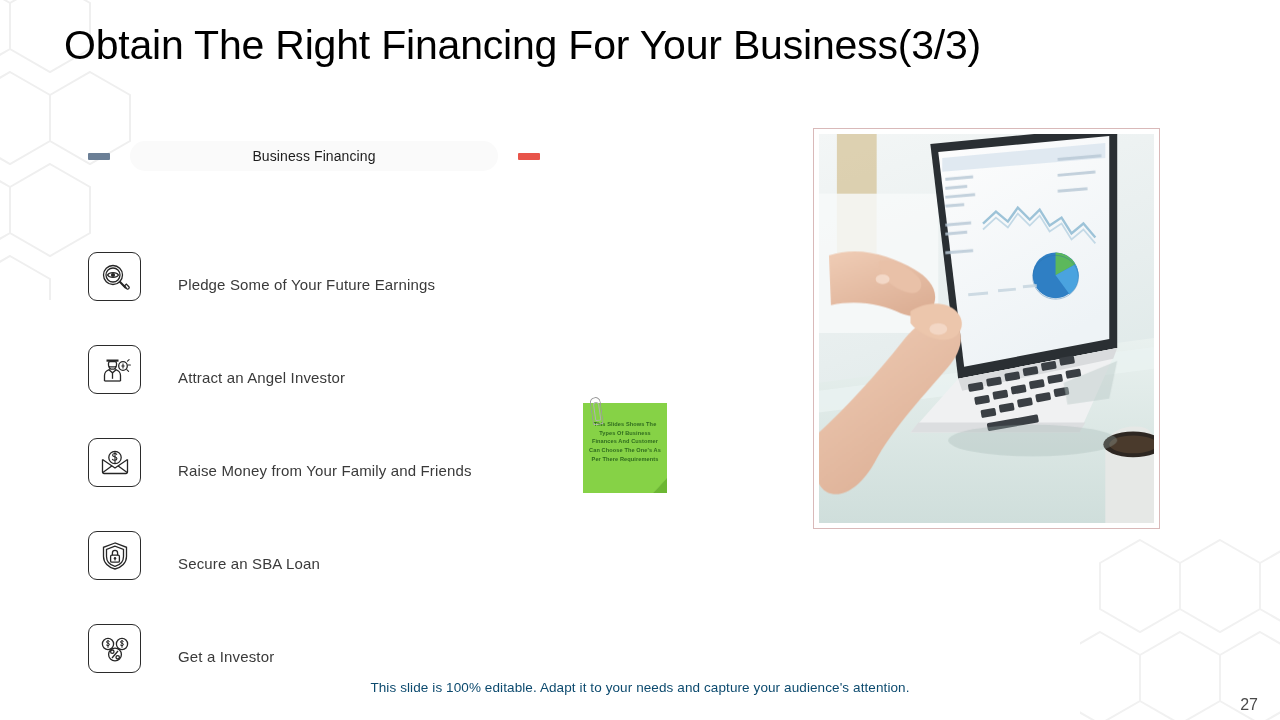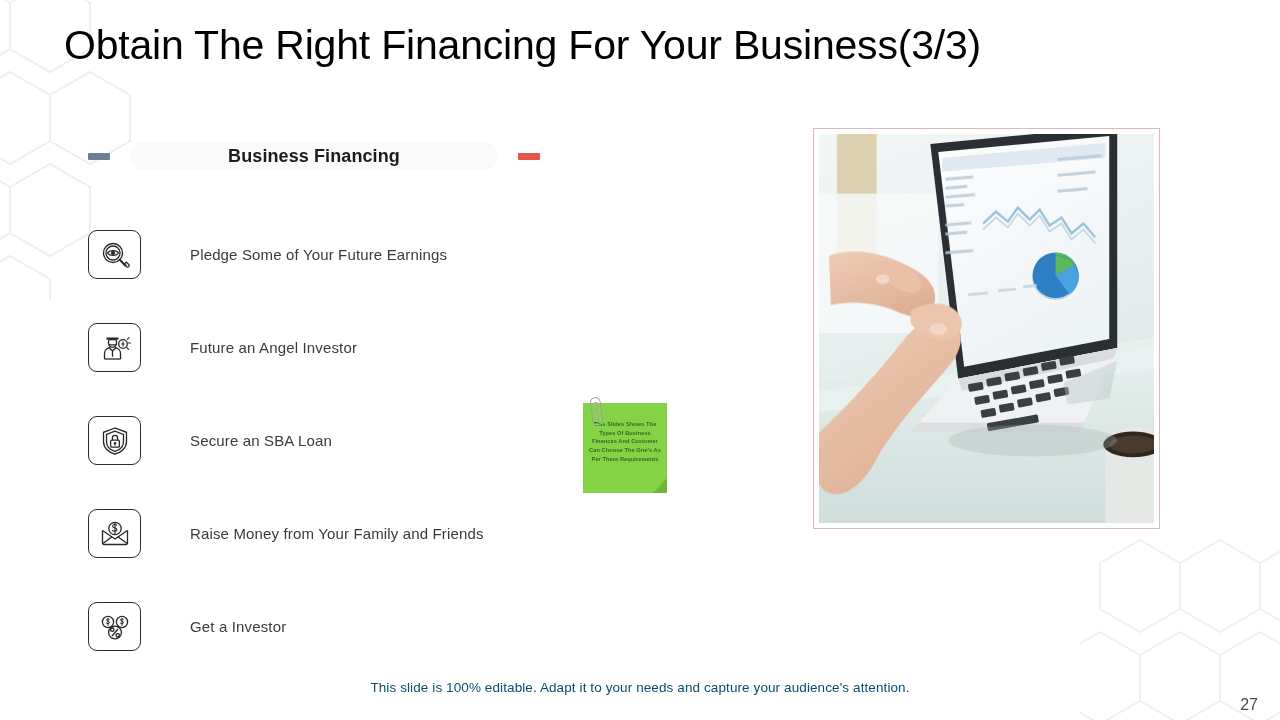--- a/index.html
+++ b/index.html
@@ -47,32 +47,32 @@
   .dash-right { background: #e8544a; margin-left: 0; }
   .pill {
     flex: 1 1 auto;
     height: 30px;
     margin: 0 20px;
     background: #fafafa;
     border-radius: 16px;
     display: flex; align-items: center; justify-content: center;
   }
   .pill-label {
-    font-size: 18px;
-    font-weight: 700;
+    font-size: 14px;
+    font-weight: 400;
     color: #1c1c1c;
     letter-spacing: 0.1px;
   }
 
   
   .list { position: absolute; left: 88px; top: 230px; width: 560px; }
   .list-item {
     position: relative;
     height: 93px;
-    display: flex; align-items: flex-start; gap: 12px;
+    display: flex; align-items: center;
   }
   .icon-box {
     width: 53px; height: 49px;
     border: 1.4px solid #2b2b2b;
     border-radius: 9px;
     flex: 0 0 auto;
     display: flex; align-items: center; justify-content: center;
     background: #ffffff;
     margin-top: 0px;
   }
@@ -234,53 +234,53 @@
             <path d="M10.6 15.4l3.9 3.4 3.9-3.4"></path>
             <path d="M6.5 27v-5.4c0-3 2.2-5.2 5.1-6.1M22.5 27v-5.4c0-3-2.2-5.2-5.1-6.1"></path>
             <path d="M6.5 27h16"></path>
             <path d="M14.5 18.8v6"></path>
             <circle cx="25" cy="12" r="4.3"></circle>
             <path d="M25 9.6v4.8M23.4 12h3.2" stroke-width="1.1"></path>
             <path d="M29.5 7.2l1.6-1.6M30.2 11h2.2M28.8 15.6l1.8 1.8" stroke-width="1.1" stroke-linecap="round"></path>
           </g>
         </svg>
       </div>
-      <span class="item-label">Future an Angel Investor</span>
+      <span class="item-label">Attract an Angel Investor</span>
+    </div>
+
+    <div class="list-item">
+      <div class="icon-box">
+        <svg width="34" height="32" viewBox="0 0 34 32">
+          <g fill="none" stroke="#262626" stroke-width="1.3">
+            <path d="M4.5 12.5v12.5a1.5 1.5 0 001.5 1.5h22a1.5 1.5 0 001.5-1.5V12.5"></path>
+            <path d="M4.5 12.5L17 21l12.5-8.5"></path>
+            <path d="M4.5 25.8l9.6-7M29.5 25.8l-9.6-7"></path>
+            <circle cx="17" cy="10.5" r="6.2"></circle>
+            <path d="M19 7.6c-.6-.8-1.6-1.2-2.6-1.1-1.1.1-1.8.8-1.8 1.7 0 2.1 4.3 1.1 4.3 3.3 0 1-.9 1.7-2 1.8-1.1.1-2.2-.4-2.7-1.3" stroke-width="1.1"></path>
+            <path d="M17 5v11" stroke-width="1.1"></path>
+          </g>
+        </svg>
+      </div>
+      <span class="item-label">Raise Money from Your Family and Friends</span>
     </div>
 
     <div class="list-item">
       <div class="icon-box">
         <svg width="34" height="32" viewBox="0 0 34 32">
           <g fill="none" stroke="#262626" stroke-width="1.3">
             <path d="M17 3L5.5 7.3v9.2c0 6.2 4.9 10.8 11.5 12.5 6.6-1.7 11.5-6.3 11.5-12.5V7.3z"></path>
             <path d="M17 6.2L8.5 9.4v7c0 4.9 3.8 8.6 8.5 10 4.7-1.4 8.5-5.1 8.5-10v-7z"></path>
             <rect x="12.6" y="15.2" width="8.8" height="7" rx="1.3"></rect>
             <path d="M14.4 15.2v-2.3a2.6 2.6 0 015.2 0v2.3"></path>
             <circle cx="17" cy="18.2" r="1.2" fill="#262626" stroke="none"></circle>
             <path d="M17 19v1.6" stroke-width="1.1"></path>
           </g>
         </svg>
       </div>
       <span class="item-label">Secure an SBA Loan</span>
-    </div>
-
-    <div class="list-item">
-      <div class="icon-box">
-        <svg width="34" height="32" viewBox="0 0 34 32">
-          <g fill="none" stroke="#262626" stroke-width="1.3">
-            <path d="M4.5 12.5v12.5a1.5 1.5 0 001.5 1.5h22a1.5 1.5 0 001.5-1.5V12.5"></path>
-            <path d="M4.5 12.5L17 21l12.5-8.5"></path>
-            <path d="M4.5 25.8l9.6-7M29.5 25.8l-9.6-7"></path>
-            <circle cx="17" cy="10.5" r="6.2"></circle>
-            <path d="M19 7.6c-.6-.8-1.6-1.2-2.6-1.1-1.1.1-1.8.8-1.8 1.7 0 2.1 4.3 1.1 4.3 3.3 0 1-.9 1.7-2 1.8-1.1.1-2.2-.4-2.7-1.3" stroke-width="1.1"></path>
-            <path d="M17 5v11" stroke-width="1.1"></path>
-          </g>
-        </svg>
-      </div>
-      <span class="item-label">Raise Money from Your Family and Friends</span>
     </div>
 
     <div class="list-item">
       <div class="icon-box">
         <svg width="34" height="32" viewBox="0 0 34 32">
           <g fill="none" stroke="#262626" stroke-width="1.3">
             <circle cx="10" cy="11" r="5.6"></circle>
             <circle cx="24" cy="11" r="5.6"></circle>
             <circle cx="17" cy="21.5" r="6.4"></circle>
             <path d="M11.6 8.6c-.4-.6-1.1-.9-1.8-.8-.8.1-1.3.6-1.3 1.2 0 1.5 3 .8 3 2.4 0 .7-.6 1.2-1.4 1.3-.8.1-1.5-.3-1.9-.9" stroke-width="1"></path>

